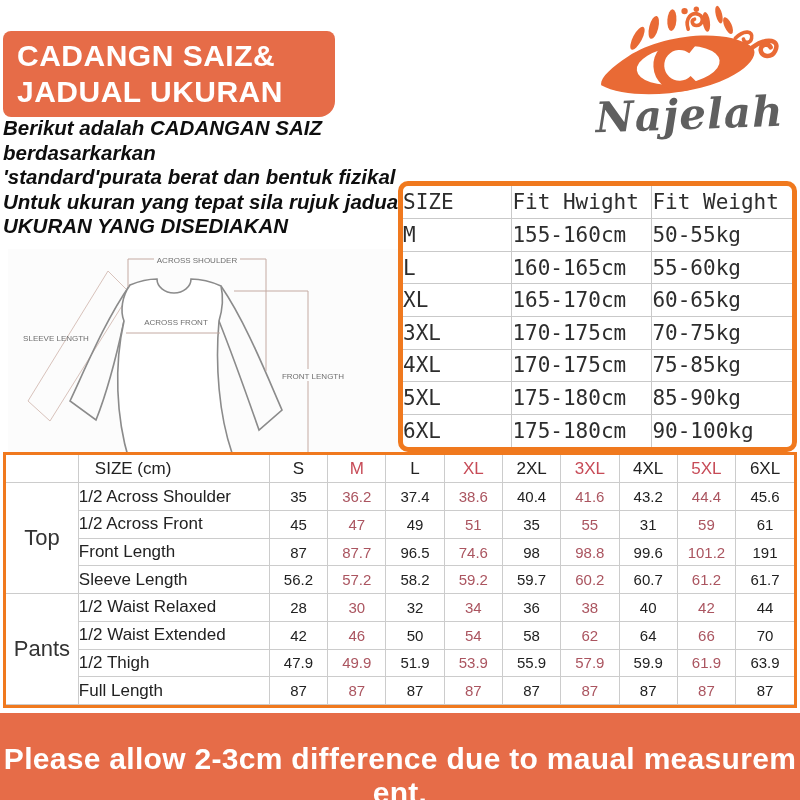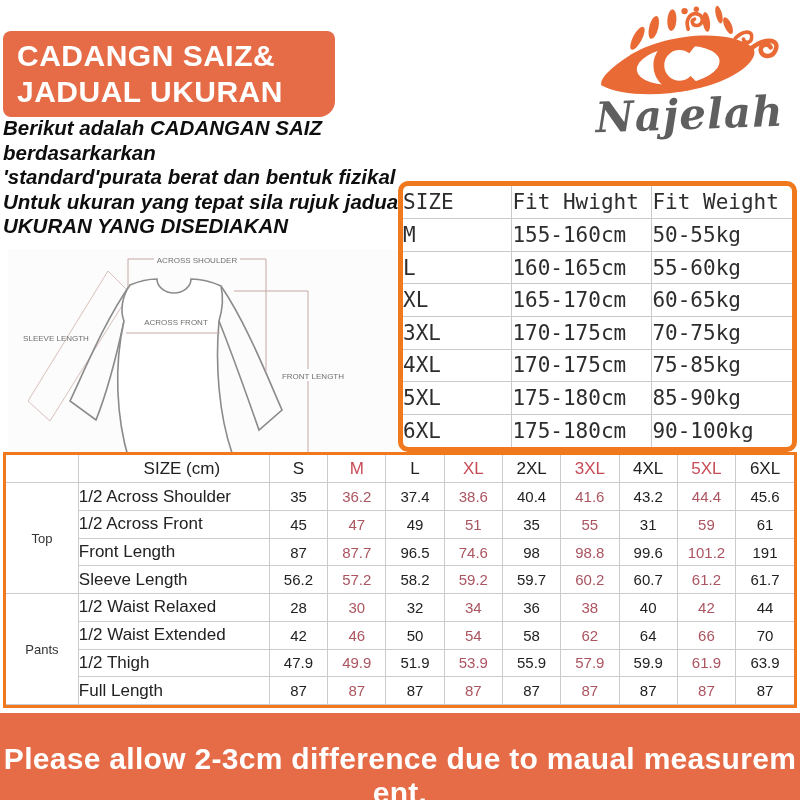--- a/index.html
+++ b/index.html
@@ -54,23 +54,23 @@
   .size-wrap {
     position:absolute; left:3px; top:452px; width:794px; height:256px;
     border:3px solid var(--tableBorder); background:#fff;
   }
   .size-table { width:100%; height:100%; border-collapse:collapse; font-size:15px; color:#222; }
   .size-table td, .size-table th { border:1px solid #cccccc; height:27px; font-weight:normal; }
   .size-table tr > *:first-child { border-left:none; }
   .size-table tr > *:last-child { border-right:none; }
   .size-table tr:first-child > * { border-top:none; }
   .size-table .corner { width:72px; }
-  .size-table .size-hd { text-align:center; padding-left:16px; font-size:17px; }
+  .size-table .size-hd { text-align:left; padding-left:16px; font-size:17px; }
   .size-table .col-hd { text-align:center; font-size:17px; width:58px; }
-  .size-table .group { text-align:center; font-size:13px; color:#333;margin-left:10px; }
+  .size-table .group { text-align:center; font-size:22px; color:#333;margin-left:10px; }
   .size-table .lbl { text-align:left; padding-left:0; font-size:17px; width:190px; }
   .size-table .num { text-align:center; }
   .size-table .red-hd { color:var(--redHead); }
   .size-table .red-val { color:var(--redVal); }
 
   
   .footer-banner {
     position:absolute; left:0; top:713px; width:800px; height:87px;
     background:var(--banner); color:#ffffff; font-weight:bold; font-size:30px;
     text-align:center; padding-top:29px; letter-spacing:.3px;

